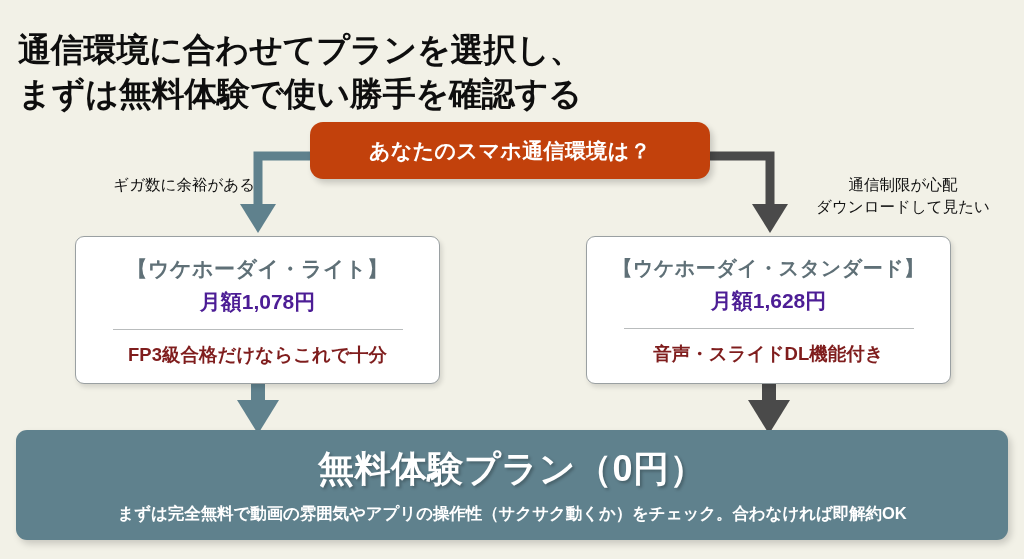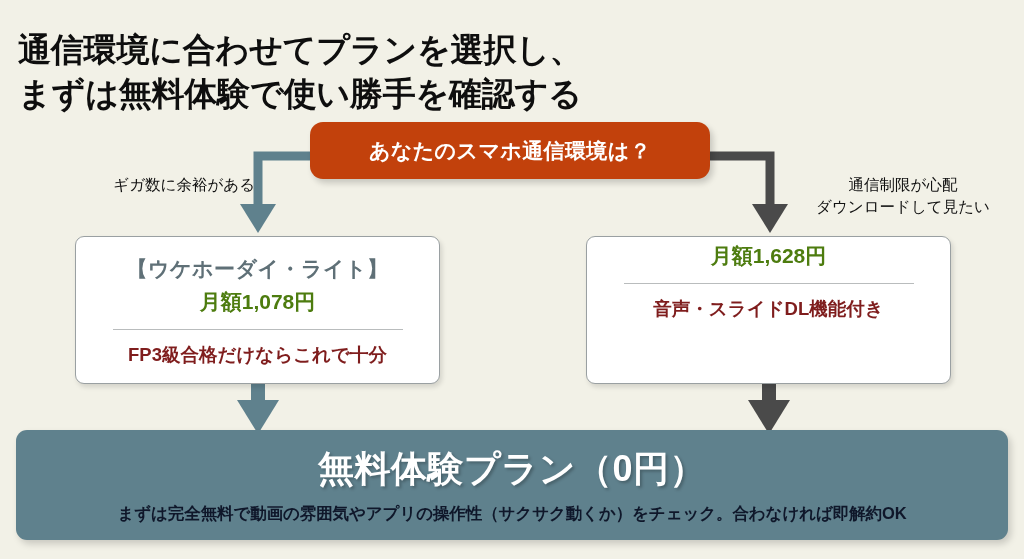--- a/index.html
+++ b/index.html
@@ -55,21 +55,21 @@
   }
   .card-left{left:75px;top:236px;width:365px;height:148px;}
   .card-right{left:586px;top:236px;width:365px;height:148px;}
   .card-title{
     margin-top:18px;color:#5f7077;font-weight:bold;letter-spacing:0.5px;
     white-space:nowrap;
   }
   .card-left .card-title{font-size:21px;}
   .card-right .card-title{font-size:20px;}
   .card-price{
-    margin-top:5px;color:#4d7c0f;font-weight:bold;font-size:21px;
+    margin-top:5px;color:#4c1d95;font-weight:bold;font-size:21px;
     white-space:nowrap;
   }
   .card-divider{
     margin-top:13px;width:290px;height:1px;background:#b9bcbd;
   }
   .card-note{
     margin-top:12px;color:#7f1d1d;font-weight:bold;font-size:18.5px;
     white-space:nowrap;
   }
 
@@ -80,21 +80,21 @@
     box-shadow:3px 4px 7px rgba(0,0,0,0.17);
     z-index:3;box-sizing:border-box;
     display:flex;flex-direction:column;align-items:center;justify-content:center;
   }
   .banner-title{
     color:#ffffff;font-weight:bold;font-size:36px;letter-spacing:0.5px;
     white-space:nowrap;
     text-shadow:2px 2px 3px rgba(0,0,0,0.25);
   }
   .banner-sub{
-    margin-top:9px;color:#0f172a;font-weight:bold;font-size:16.5px;
+    margin-top:9px;color:#ffffff;font-weight:bold;font-size:16.5px;
     white-space:nowrap;letter-spacing:-0.1px;
   }
 </style>
 </head>
 <body>
 
 <div class="stage">
 
   <div class="title">
     <span class="title-line">通信環境に合わせてプランを選択し、</span>
@@ -137,20 +137,21 @@
   </div>
 
   <div class="card card-left">
     <div class="card-title">【ウケホーダイ・ライト】</div>
     <div class="card-price">月額1,078円</div>
     <div class="card-divider"></div>
     <div class="card-note">FP3級合格だけならこれで十分</div>
   </div>
 
   <div class="card card-right">
+    <div class="card-title">【ウケホーダイ・スタンダード】</div>
     <div class="card-price">月額1,628円</div>
     <div class="card-divider"></div>
     <div class="card-note">音声・スライドDL機能付き</div>
   </div>
 
   <div class="banner">
     <div class="banner-title">無料体験プラン（0円）</div>
     <div class="banner-sub">まずは完全無料で動画の雰囲気やアプリの操作性（サクサク動くか）をチェック。合わなければ即解約OK</div>
   </div>
 

